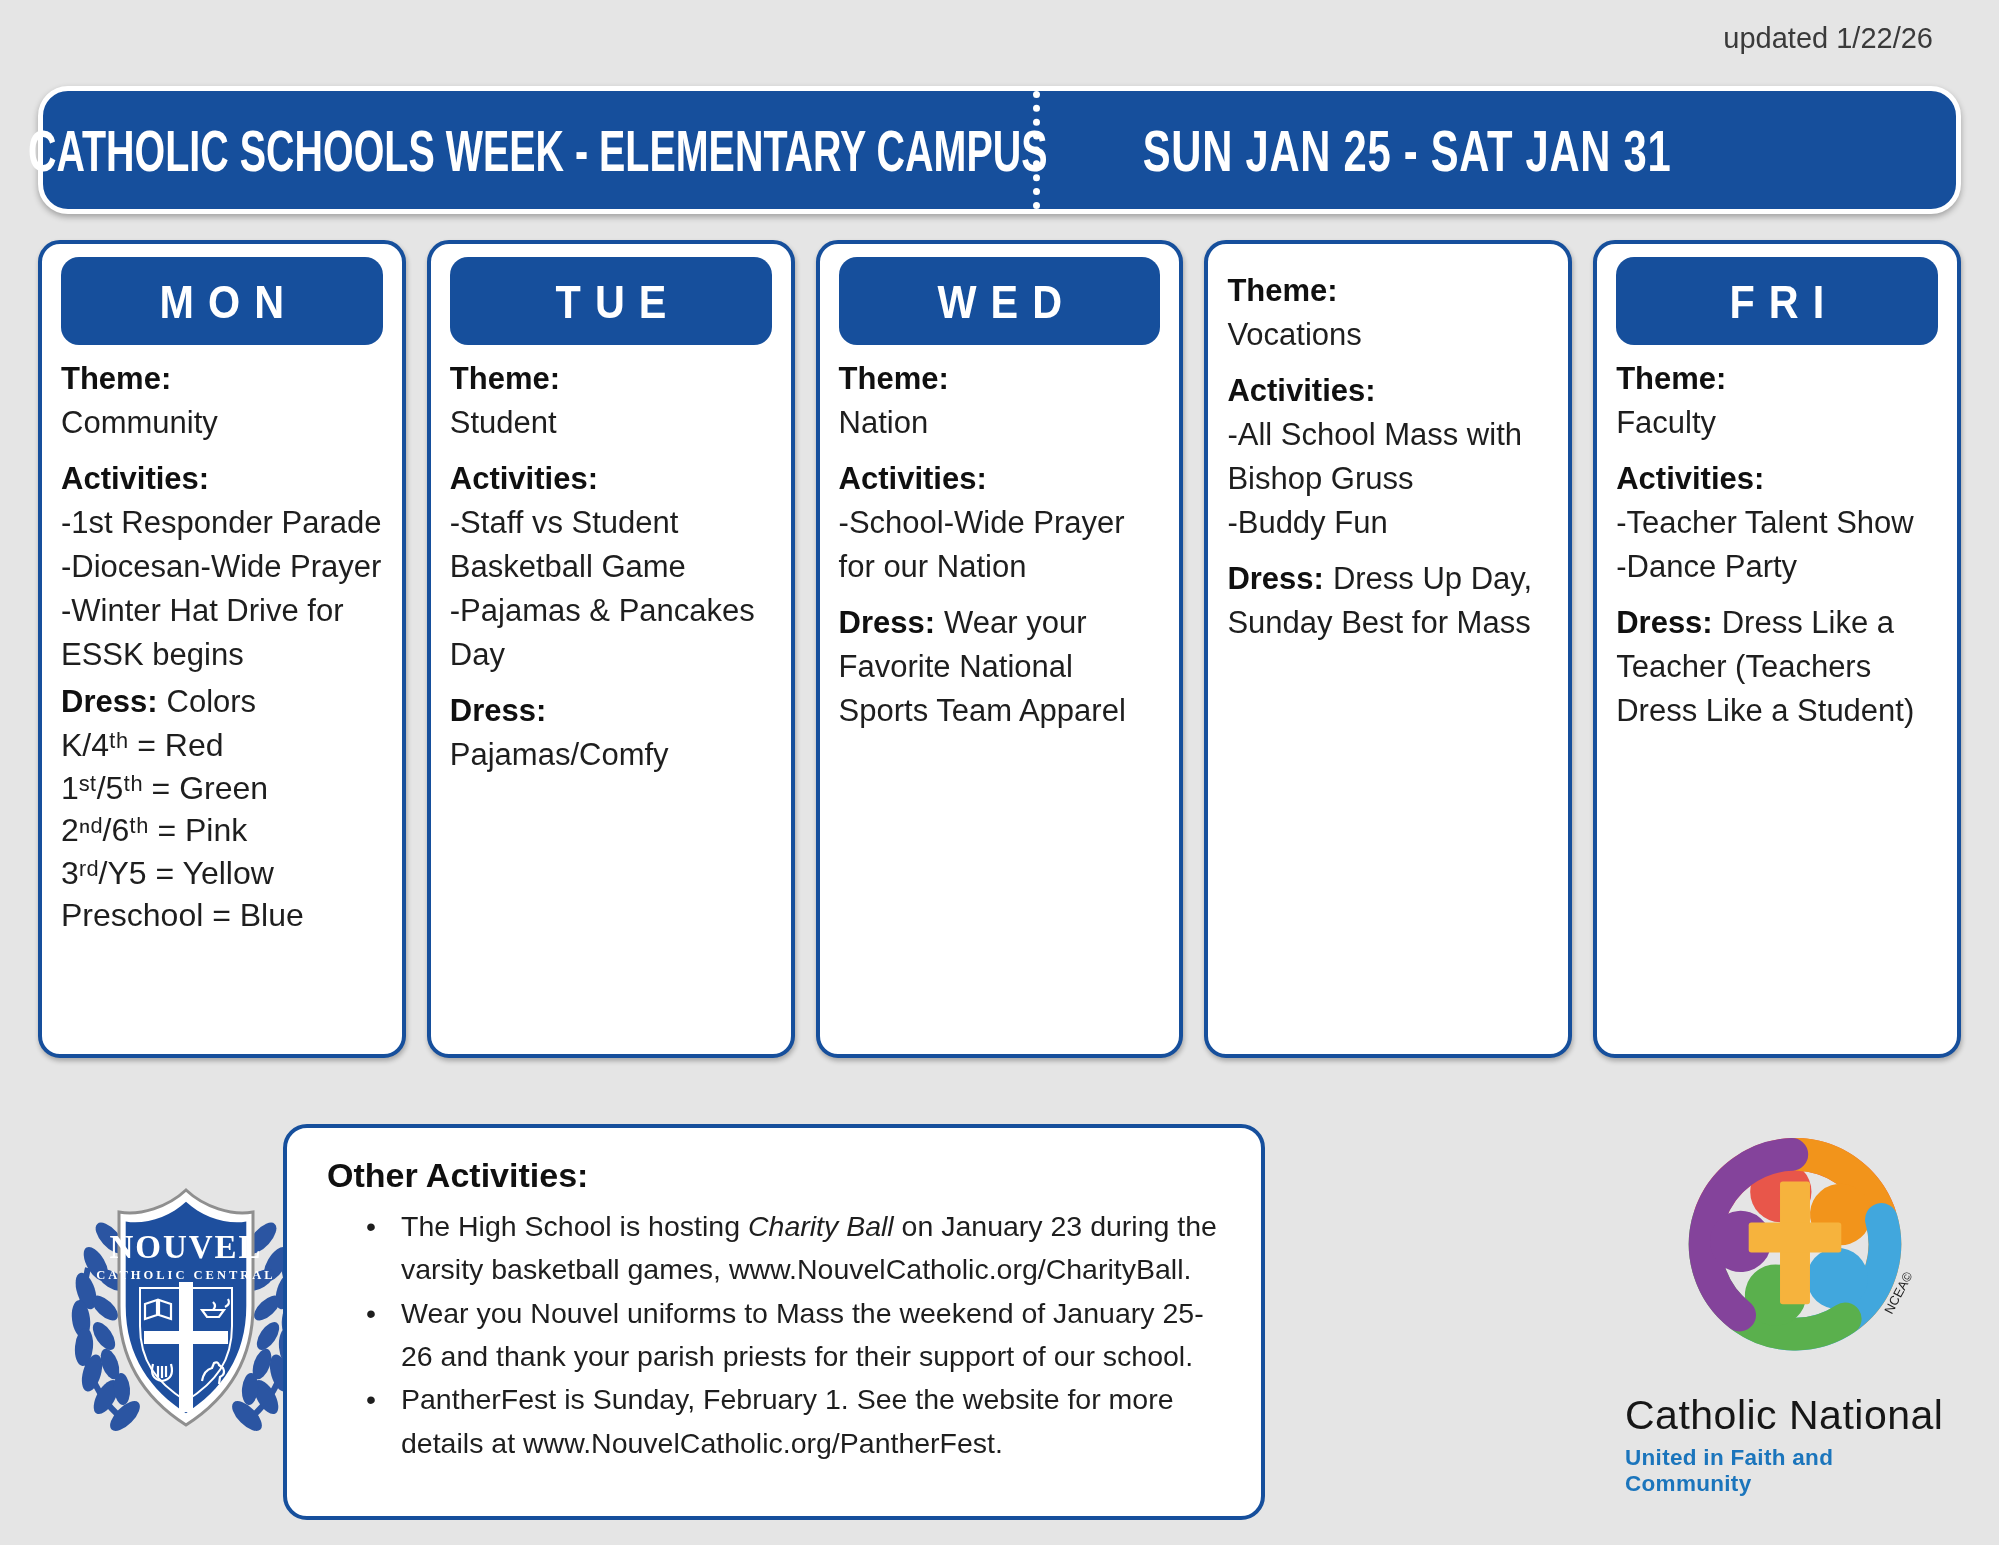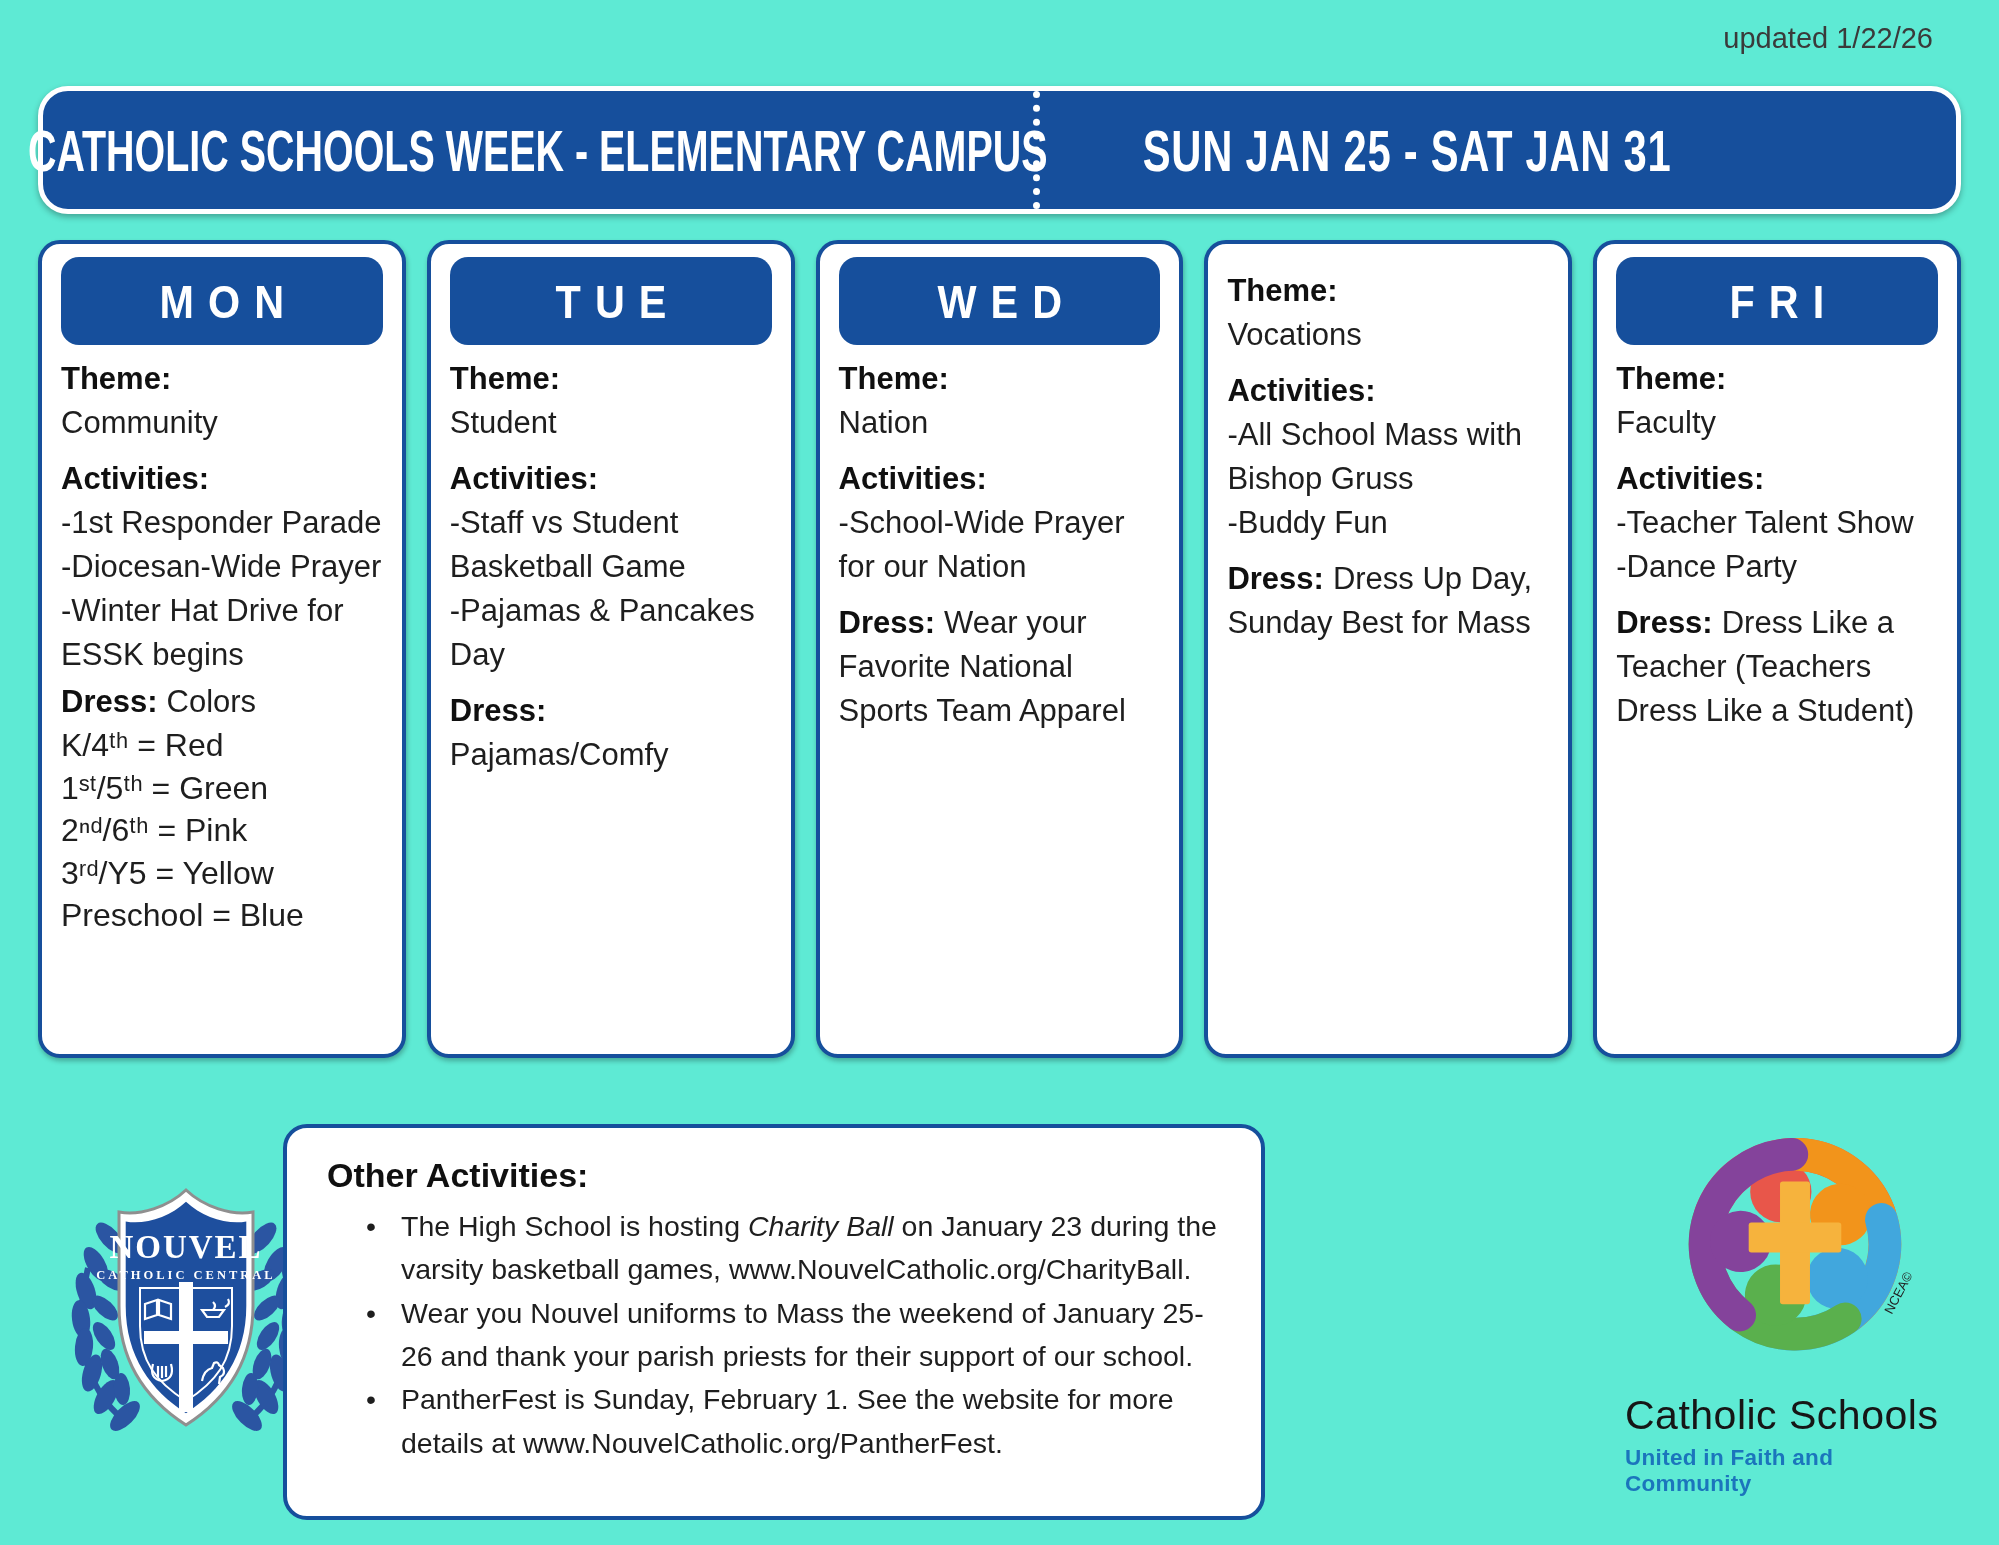--- a/index.html
+++ b/index.html
@@ -1,18 +1,18 @@
 <!DOCTYPE html>
 <html><head>
 <meta charset="utf-8">
 <style>
   html,body { margin:0; padding:0; }
   .page {
     position:relative; width:1999px; height:1545px; overflow:hidden;
-    background:#5eead4; font-family:"Liberation Sans", sans-serif; color:#1e1e1e;
+    background:#e5e5e5; font-family:"Liberation Sans", sans-serif; color:#1e1e1e;
   }
   .updated {
     position:absolute; top:22px; right:66px; font-size:29px; color:#3a3a3a;
   }
   
   .header {
     position:absolute; left:38px; top:86px; width:1923px; height:128px;
     background:#164F9C; border:5px solid #ffffff; border-radius:30px;
     box-sizing:border-box; display:flex; align-items:center;
     box-shadow:0 3px 6px rgba(0,0,0,.3);
@@ -252,17 +252,17 @@
       <g transform="rotate(288 105 100)" fill="#84439B">
         <path d="M43 77.4 A66 66 0 0 1 167 77.4" stroke="#84439B" stroke-width="24" stroke-linecap="round" fill="none"></path>
         <circle cx="94.6" cy="61.4" r="22.5"></circle>
       </g>
       <g fill="#F6B33D">
         <rect x="94" y="54" width="22" height="90" rx="2"></rect>
         <rect x="71" y="84" width="68" height="22" rx="2"></rect>
       </g>
       <text x="176" y="152" transform="rotate(-62 176 152)" font-size="9.5" fill="#222222" font-family="Liberation Sans, sans-serif">NCEA©</text>
     </svg>
-    <div class="cs-title">Catholic Schools</div>
+    <div class="cs-title">Catholic National</div>
     <div class="cs-sub">United in Faith and Community</div>
   </div>
 
 </div>
 
 </body></html>

